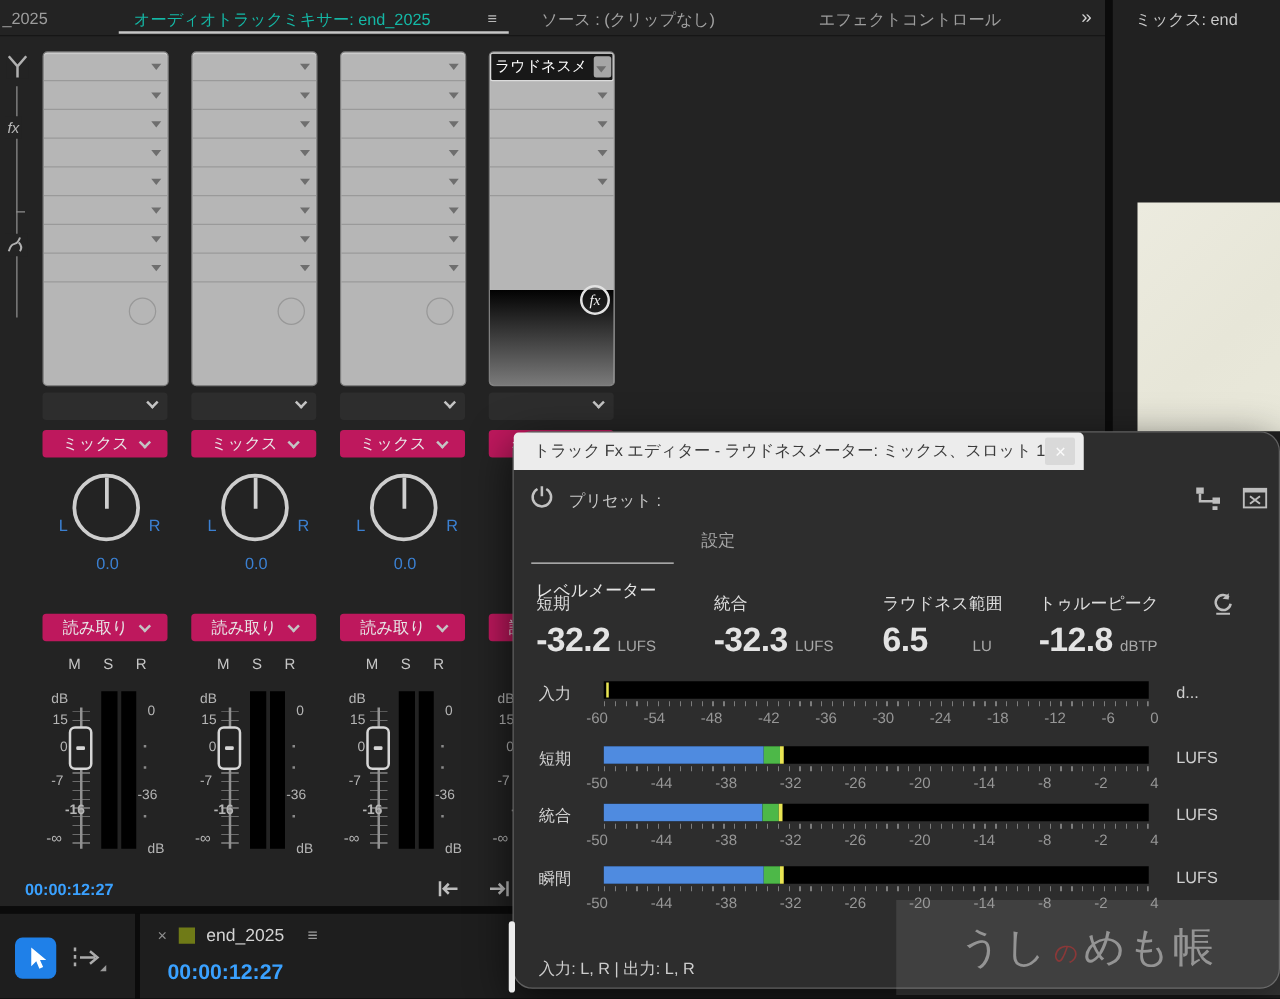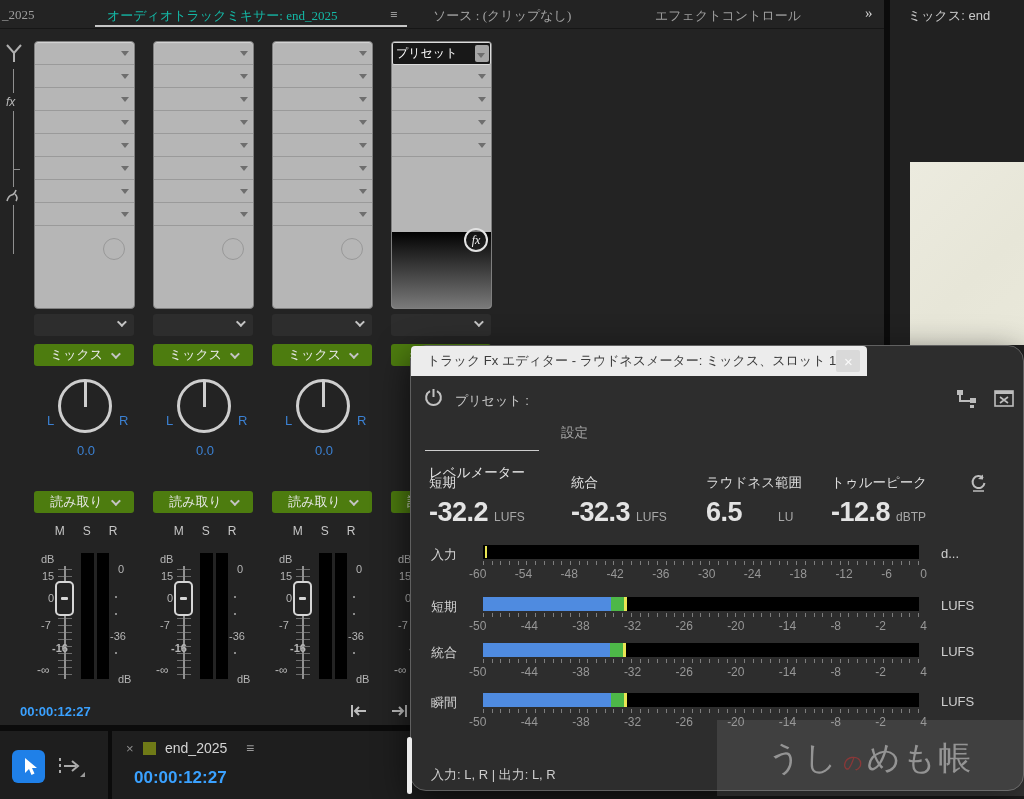--- a/index.html
+++ b/index.html
@@ -1,20 +1,20 @@
 <!DOCTYPE html>
 <html><head>
 <meta charset="utf-8">
 <style>
   * { margin:0; padding:0; box-sizing:border-box; }
   body { background:#000; font-family:"Liberation Sans","DejaVu Sans",sans-serif; }
   #screen { position:relative; width:1024px; height:799px; background:#0b0b0b; overflow:hidden; color:#ccc; }
 
   
-  .tabbar { position:absolute; left:0; top:0; width:884px; height:28px; background:#232323;font-family:Liberation Serif, serif; }
+  .tabbar { position:absolute; left:0; top:0; width:884px; height:28px; background:#232323; }
   .tabbar span { position:absolute; top:7px; font-size:13px; white-space:nowrap; }
   .t-partial { left:2px; color:#9d9d9d; }
   .t-active { left:107px; color:#14b8a6; }
   .t-menu { left:390px; color:#b8b8b8; }
   .t-source { left:433px; color:#a3a3a3; }
   .t-effects { left:655px; color:#9d9d9d; }
   .t-ovf { left:865px; top:5px !important; color:#d2d2d2; font-size:15px !important; }
   .t-underline { position:absolute; left:95px; top:25px; width:312px; height:2px; background:#c6c6c6; }
 
   
@@ -45,21 +45,21 @@
   .slot-loud .arrowbox { position:absolute; right:1px; top:2px; bottom:2px; width:14px; background:#a6a6a6; border-radius:2px; }
   .slot-loud .tri { right:4px; top:8px; }
   .rack-circle { position:absolute; right:9px; top:196px; width:22px; height:22px; border-radius:50%; border:1px solid #989898; }
   .rack-grad { position:absolute; left:0; right:0; top:190px; bottom:0; background:linear-gradient(#020202,#7a7a7a); }
   .fx-badge { position:absolute; right:3px; top:186px; width:24px; height:24px; border:2px solid #e2e2e2; border-radius:50%;
     color:#f0f0f0; font-style:italic; font-family:"Liberation Serif","DejaVu Serif",serif; font-size:12px;
     display:flex; align-items:center; justify-content:center; background:rgba(35,35,35,.45); }
 
   .dd { position:absolute; left:0; width:100px; height:22px; border-radius:3px; display:flex; align-items:center; justify-content:center; gap:8px; font-size:13px; }
   .dd-plain { top:273px; background:#2d2d2d; }
-  .dd-black { background:#4d7c0f; color:#e8e8e8; }
+  .dd-black { background:#be185d; color:#e8e8e8; }
   .dd-mix { top:303px; }
   .dd-auto { top:450px; }
   .chev { width:7px; height:7px; border-right:2px solid #c4c4c4; border-bottom:2px solid #c4c4c4; transform:rotate(45deg) translateY(-2px); }
   .dd-plain .chev { position:absolute; right:10px; top:6px; }
 
   .knob { position:absolute; left:24px; top:338px; width:54px; height:54px; border:3px solid #cecece; border-radius:50%; }
   .knob-pointer { position:absolute; left:50%; top:0; width:3px; height:25px; margin-left:-1.5px; background:#cecece; }
   .pan-l, .pan-r { position:absolute; top:372px; font-size:13px; color:#3b80d2; }
   .pan-l { left:13px; } .pan-r { left:85px; }
   .pan-val { position:absolute; left:0; top:402px; width:104px; text-align:center; font-size:13px; color:#3b80d2; }
@@ -398,21 +398,21 @@
         <div class="mz-dot" style="top:45px;"></div>
         <div class="mz-dot" style="top:62px;"></div>
         <div class="mz-r36">-36</div>
         <div class="mz-dot" style="top:101px;"></div>
         <div class="mz-rdb">dB</div>
       </div>
     </div>
       <div class="strip" id="strip4" style="left:391px;">
       <div class="rack">
         <div class="slot-loud">
-          <span>プリセット</span>
+          <span>ラウドネスメ</span>
           <span class="arrowbox">
               <span class="tri"></span>
             </span>
         </div>
         <div>
             <div class="slot">
               <span class="tri"></span>
             </div>
             <div class="slot">
               <span class="tri"></span>

